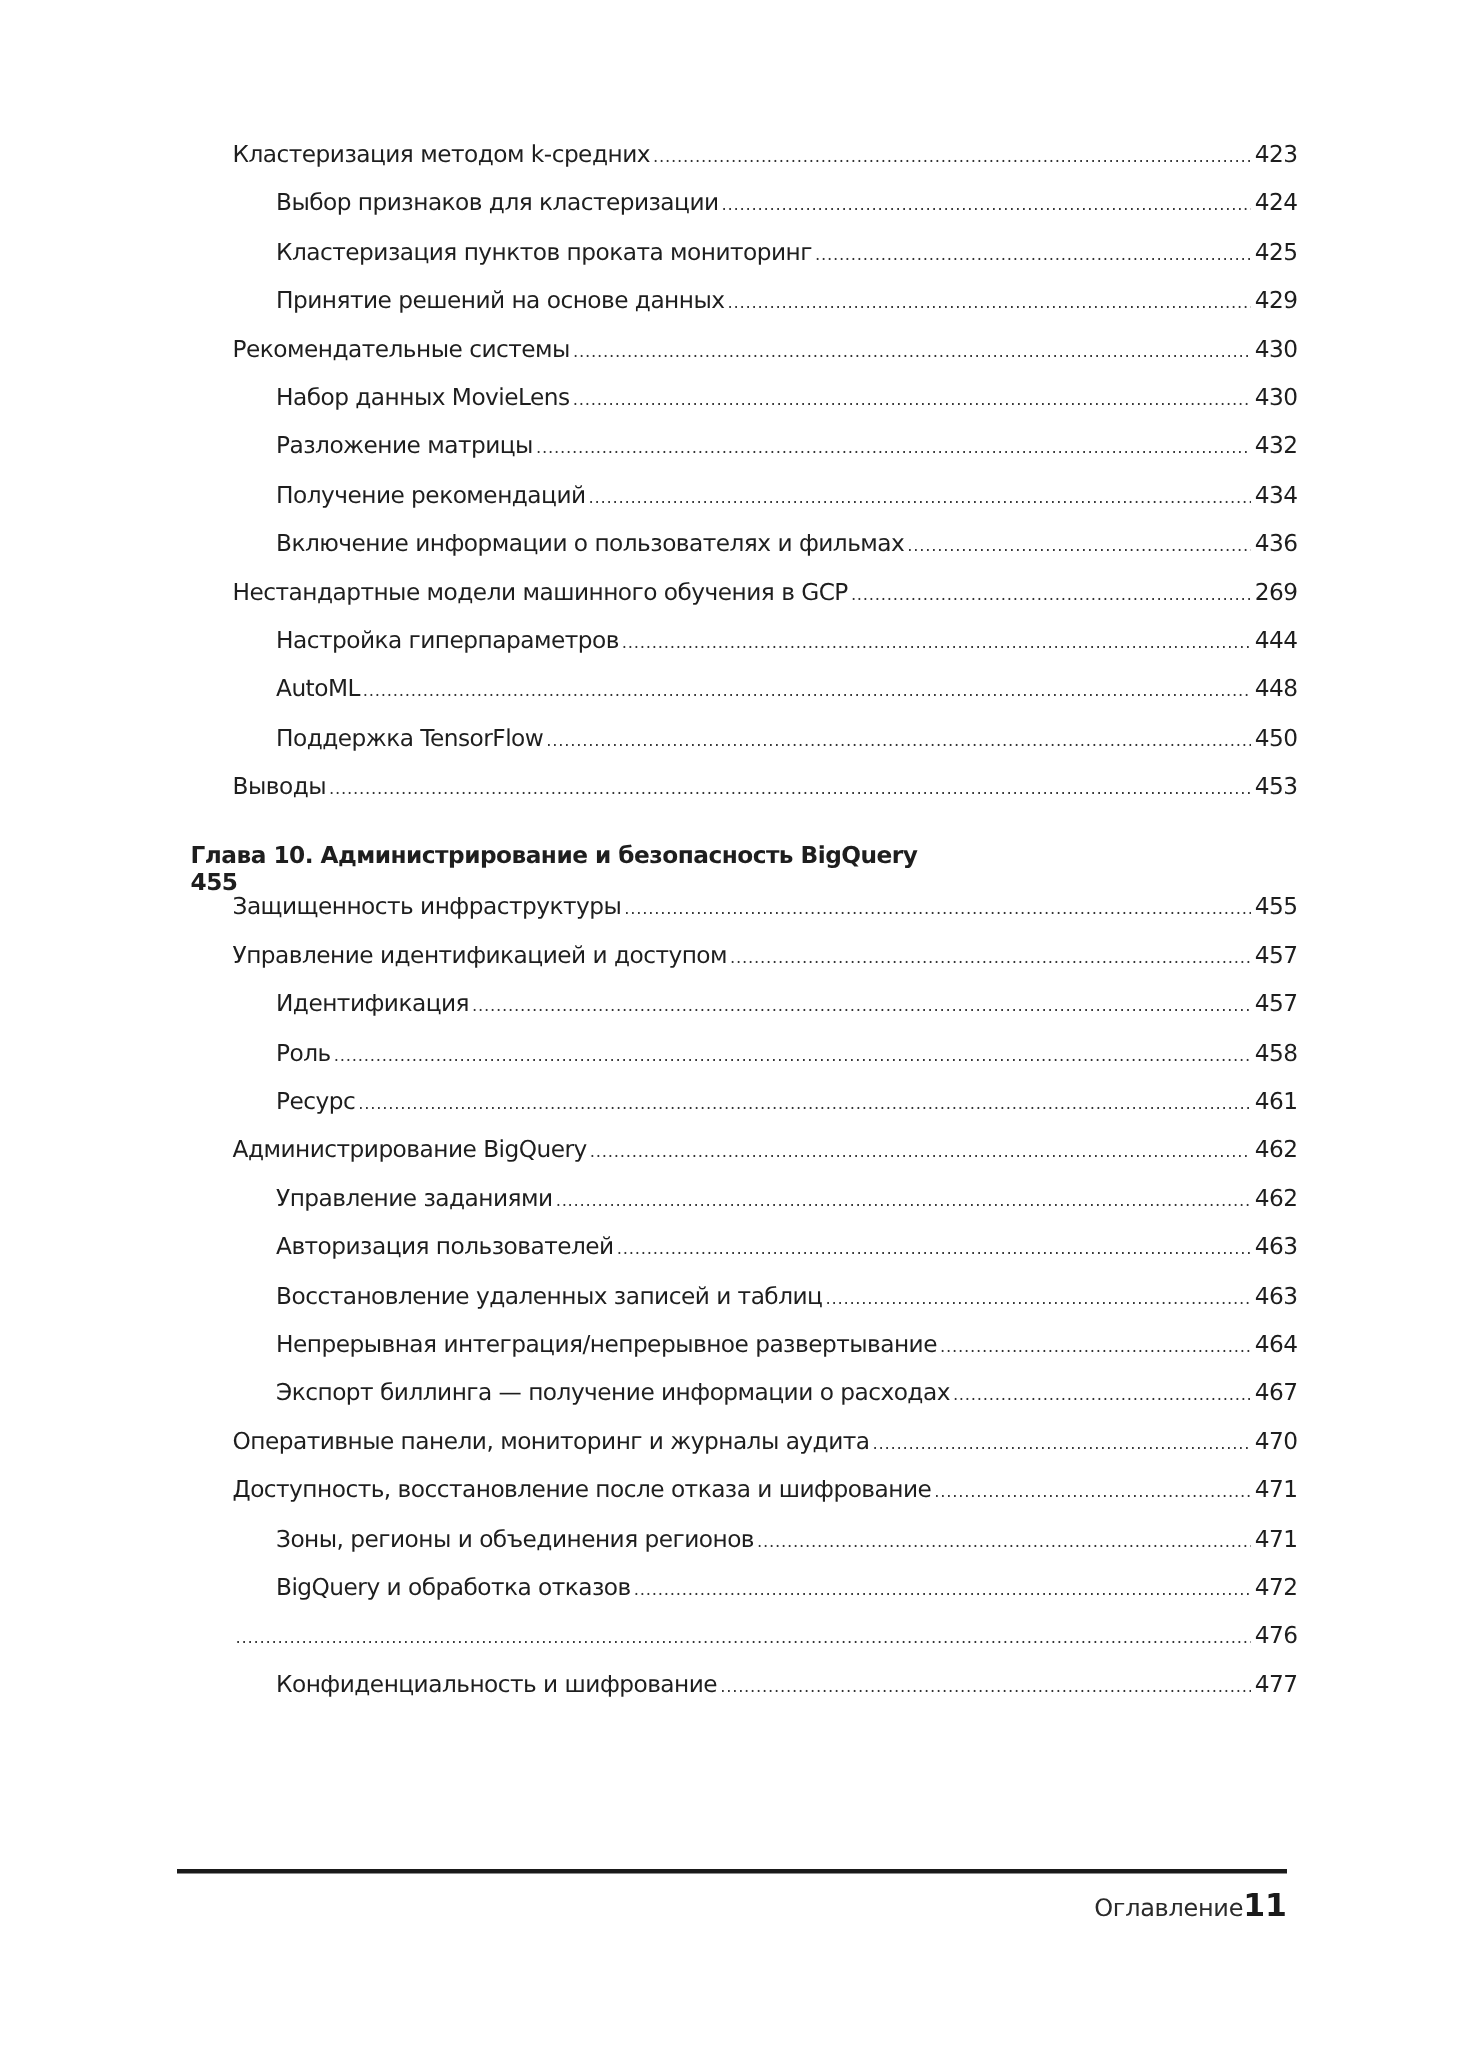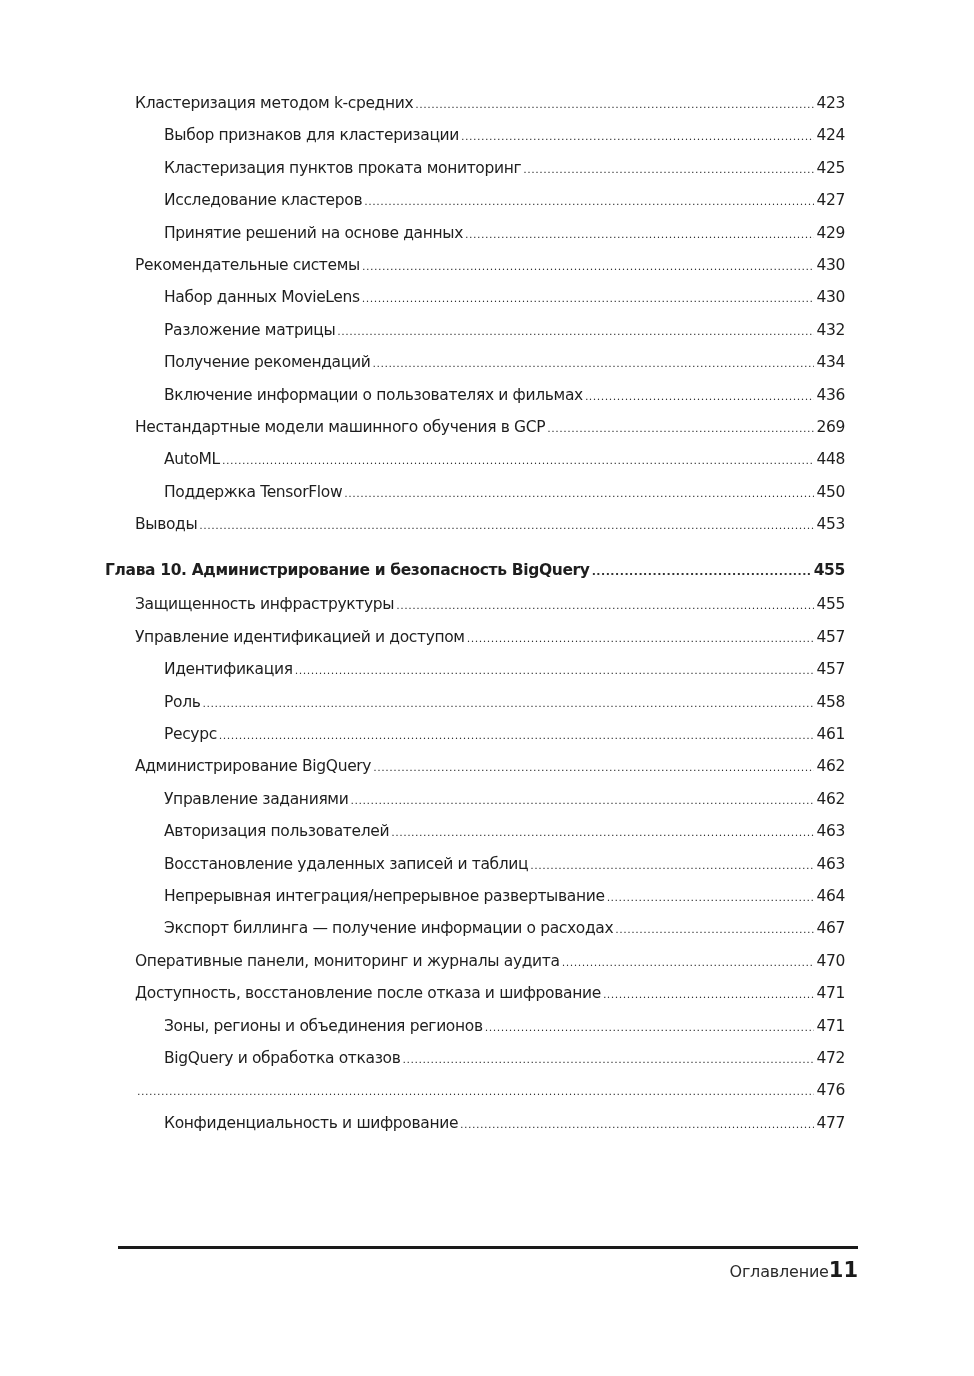--- a/index.html
+++ b/index.html
@@ -10,39 +10,40 @@
   body {
     width: 974px;
     height: 1376px;
     position: relative;
     overflow: hidden;
     font-family: "DejaVu Sans", "Liberation Sans", sans-serif;
     color: #1e1e1e;
   }
   .toc {
     position: absolute;
-    left: 105px;
+    left: 125px;
     top: 94px;
     width: 740px;
   }
   .entry {
     display: flex;
     align-items: baseline;
     height: 32.4px;
     font-size: 15.5px;
     letter-spacing: -0.35px;
     white-space: nowrap;
   }
   .entry.lvl1 { padding-left: 30px; }
   .entry.lvl2 { padding-left: 59px; }
   .entry.chapter {
     font-weight: bold;
     padding-left: 0;
     margin-top: 14px;
     height: 34px;
+    flex-direction: column;
   }
   .entry .title { flex: 0 0 auto; }
   .entry .leader {
     flex: 1 1 auto;
     overflow: hidden;
     margin: 0 2px;
     color: #333;
     font-size: 11px;
     letter-spacing: 0.5px;
   }
@@ -89,25 +90,20 @@
       <span class="title">Выбор признаков для кластеризации</span>
       <span class="leader"></span>
       <span class="page">424</span>
     </div>
   <div class="entry lvl2">
       <span class="title">Кластеризация пунктов проката мониторинг</span>
       <span class="leader"></span>
       <span class="page">425</span>
     </div>
   <div class="entry lvl2">
-      <span class="title">Исследование кластеров</span>
-      <span class="leader"></span>
-      <span class="page">427</span>
-    </div>
-  <div class="entry lvl2">
       <span class="title">Принятие решений на основе данных</span>
       <span class="leader"></span>
       <span class="page">429</span>
     </div>
   <div class="entry lvl1">
       <span class="title">Рекомендательные системы</span>
       <span class="leader"></span>
       <span class="page">430</span>
     </div>
   <div class="entry lvl2">
@@ -127,20 +123,25 @@
     </div>
   <div class="entry lvl2">
       <span class="title">Включение информации о пользователях и фильмах</span>
       <span class="leader"></span>
       <span class="page">436</span>
     </div>
   <div class="entry lvl1">
       <span class="title">Нестандартные модели машинного обучения в GCP</span>
       <span class="leader"></span>
       <span class="page">269</span>
+    </div>
+  <div class="entry lvl2">
+      <span class="title">Настройка гиперпараметров</span>
+      <span class="leader"></span>
+      <span class="page">444</span>
     </div>
   <div class="entry lvl2">
       <span class="title">AutoML</span>
       <span class="leader"></span>
       <span class="page">448</span>
     </div>
   <div class="entry lvl2">
       <span class="title">Поддержка TensorFlow</span>
       <span class="leader"></span>
       <span class="page">450</span>

